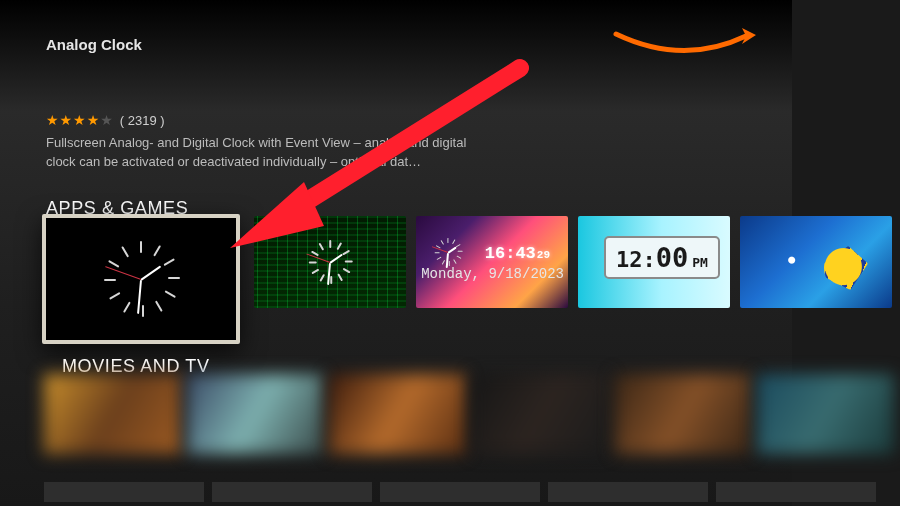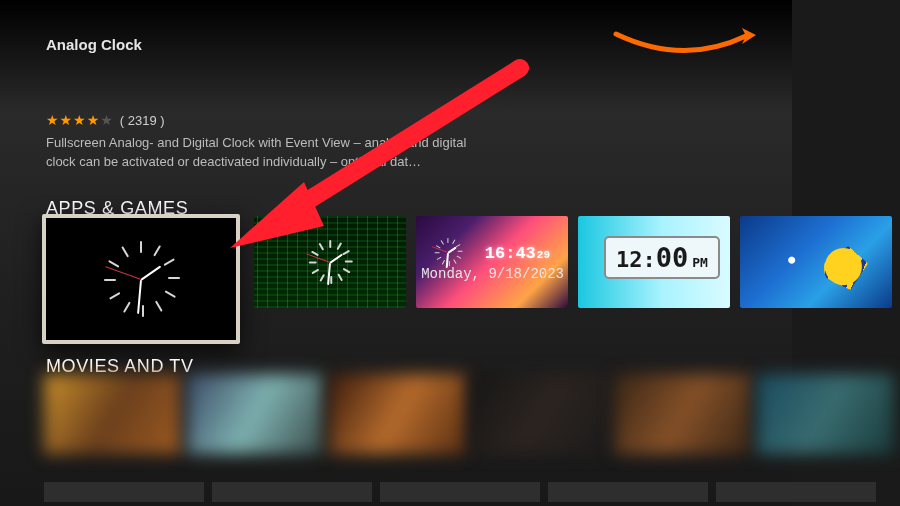--- a/index.html
+++ b/index.html
@@ -31,21 +31,21 @@
   .lcd{position:absolute;left:26px;top:20px;background:#eef7f9;border:2px solid #8a8a8a;border-radius:5px;padding:4px 10px;color:#1a1a1a;font-family:"DS-Digital",monospace;font-size:22px;font-weight:700;display:flex;align-items:baseline;}
   .lcd .mm{font-size:27px;}
   .lcd .ampm{font-size:13px;margin-left:4px;}
   .tile-fish{background:linear-gradient(135deg,#0b3a8a 0%,#1d6fd1 40%,#2aa0e6 65%,#0b3a8a 100%);position:relative;}
   .tile-fish::after{content:"";position:absolute;inset:0;background:
     radial-gradient(circle at 68% 55%, #ffd21f 0 18px, transparent 19px),
     radial-gradient(circle at 34% 48%, #ffffff 0 3px, transparent 4px);
     mix-blend-mode:normal;}
   .fish-stripe{position:absolute;left:84px;top:30px;width:44px;height:44px;border-radius:50%;
     background:repeating-linear-gradient(110deg,#1f3b9a 0 5px,#ffd21f 5px 10px);clip-path:polygon(0 40%,55% 0,100% 40%,60% 100%,0 70%);}
-  .sec-movies-label{position:absolute;left:46px;top:356px;}
+  .sec-movies-label{position:absolute;left:62px;top:356px;}
   .movies-row{position:absolute;left:44px;top:374px;display:flex;width:856px;height:80px;}
   .mv{flex:1;margin-right:6px;filter:blur(8px);}
   .mv:nth-child(1){background:linear-gradient(120deg,#c98f2c,#6b3f1c,#9c5a22);}
   .mv:nth-child(2){background:linear-gradient(120deg,#3a4a66,#7cafae,#394a49);}
   .mv:nth-child(3){background:linear-gradient(120deg,#3b1b0d,#b46a2b,#5a2e12);}
   .mv:nth-child(4){background:linear-gradient(120deg,#161616,#2c2420,#1b1b1b);}
   .mv:nth-child(5){background:linear-gradient(120deg,#3a2616,#845027,#3a2616);}
   .mv:nth-child(6){background:linear-gradient(120deg,#1a4a5e,#386b6f,#1a3a3a);}
   .sec-customers-label{position:absolute;left:46px;top:464px;}
   .cust-row{position:absolute;left:44px;top:482px;display:flex;width:856px;}

